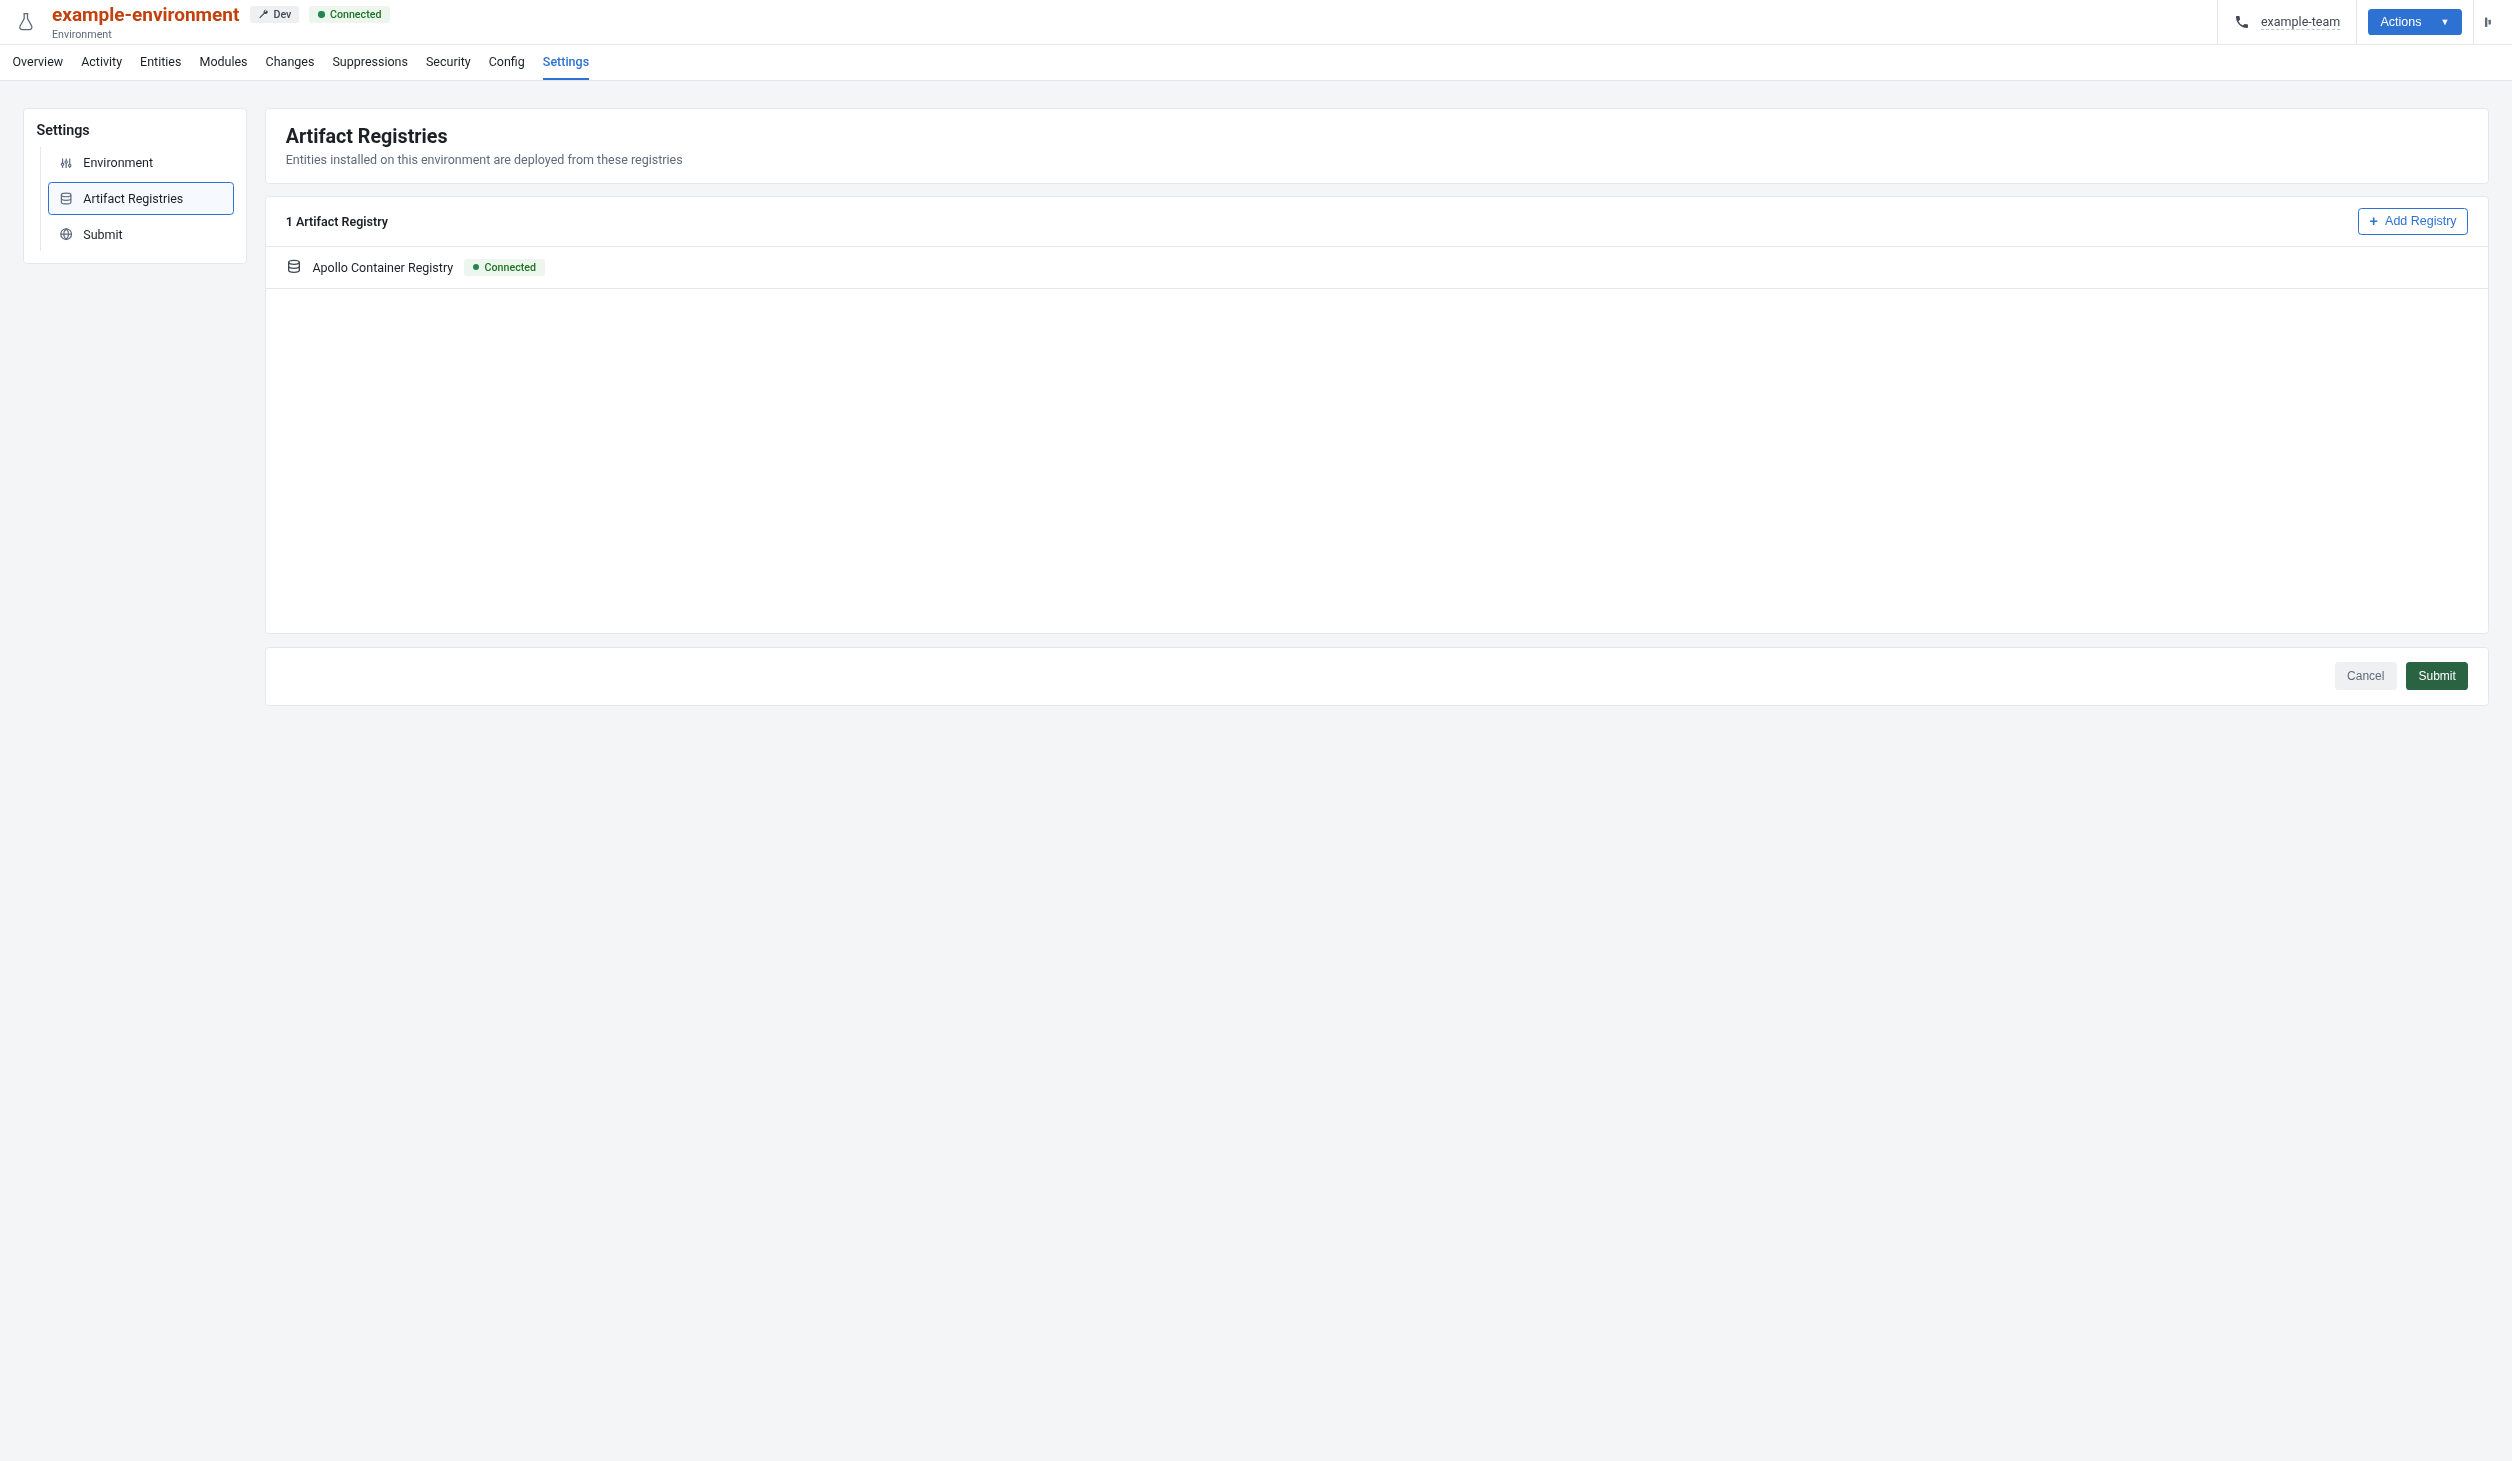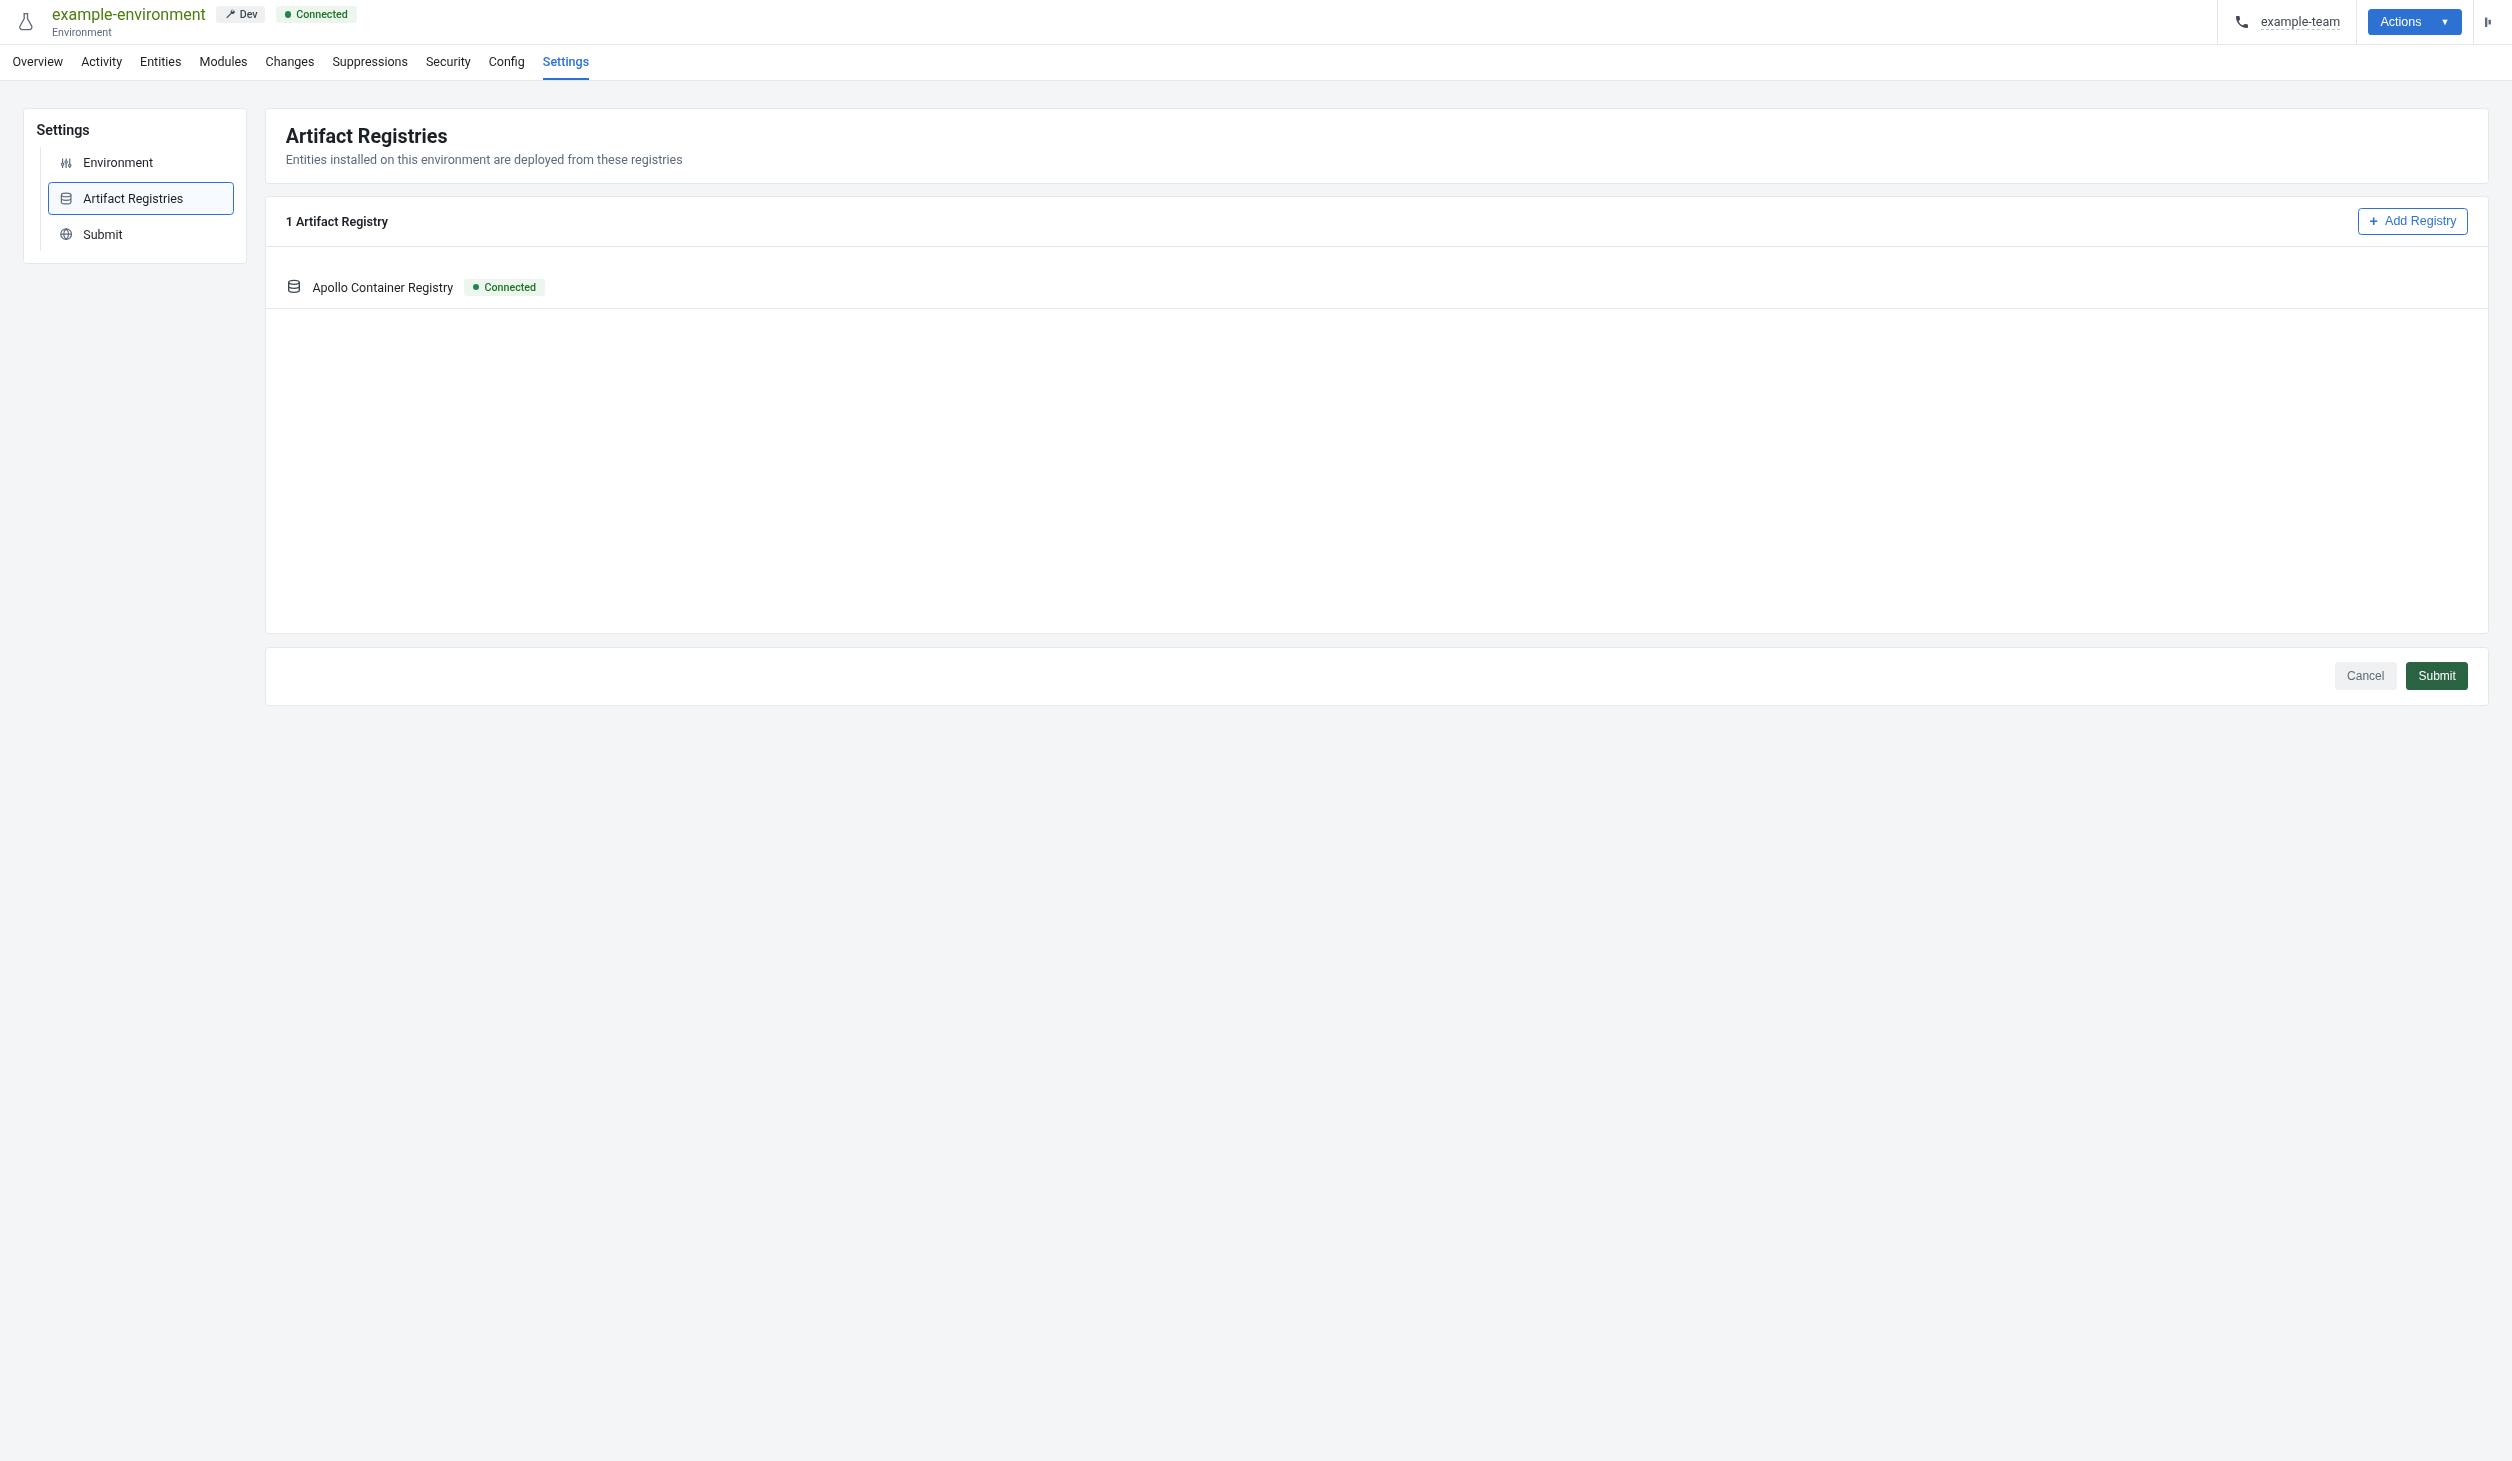--- a/index.html
+++ b/index.html
@@ -19,21 +19,21 @@
     padding: 0 12.5px;
     height: 45px;
   }
   .flask-icon-wrap {
     width: 27px; height: 27px; display:flex; align-items:center; justify-content:center;
     margin-right: 12.5px;
     color: #5f6b7c;
   }
   .title-block { display:flex; flex-direction:column; }
   .title-row { display:flex; align-items:center; gap:10.7px; }
-  .env-title { font-size: 16px; font-weight: 400; color:#4d7c0f; }
+  .env-title { font-size: 19px; font-weight: 700; color:#c2410c; }
   .env-sub { font-size: 10.7px; color:#5f6b7c; margin-top:1.8px; }
   .dev-chip {
     display:inline-flex; align-items:center; gap:3.6px;
     background:#eef0f2; color:#404854; border-radius:2.7px;
     padding: 1.8px 7.2px; font-size:10.7px; font-weight:500;
   }
   .dev-chip svg { width:12.5px; height:12.5px; }
   .status-chip {
     display:inline-flex; align-items:center; gap:5.4px;
     background:#edf6ee; color:#1d7324; border-radius:2.7px;
@@ -109,21 +109,21 @@
   }
   .list-count { font-size:12.5px; font-weight:600; }
   .add-btn {
     display:inline-flex; align-items:center; gap:7.2px;
     background:#fff; color:#2d72d2; border:0.9px solid #2d72d2; border-radius:3.6px;
     padding:5.4px 10.7px; font-size:12.5px; font-weight:500; cursor:pointer;
   }
   .add-btn .plus { font-size:14.3px; line-height:1; font-weight:600; }
   .list-row {
     display:flex; align-items:center; gap:10.7px;
-    padding:12.5px 19.7px; border-bottom:0.9px solid #e5e8eb;margin-top:20px;
+    padding:12.5px 19.7px; border-bottom:0.9px solid #e5e8eb;
   }
   .row-icon { width:16px; height:16px; color:#404854; display:flex; }
   .row-name { font-size:12.5px; color:#1c2127; }
   .list-fill { flex:1; }
 
   .footer-panel { display:flex; justify-content:flex-end; gap:9px; padding:14.3px 19.7px; }
   .btn {
     border:none; border-radius:3.6px; padding:7.2px 12.5px; font-size:12px; cursor:pointer;
   }
   .btn-cancel { background:#eef0f2; color:#5f6b7c; }

